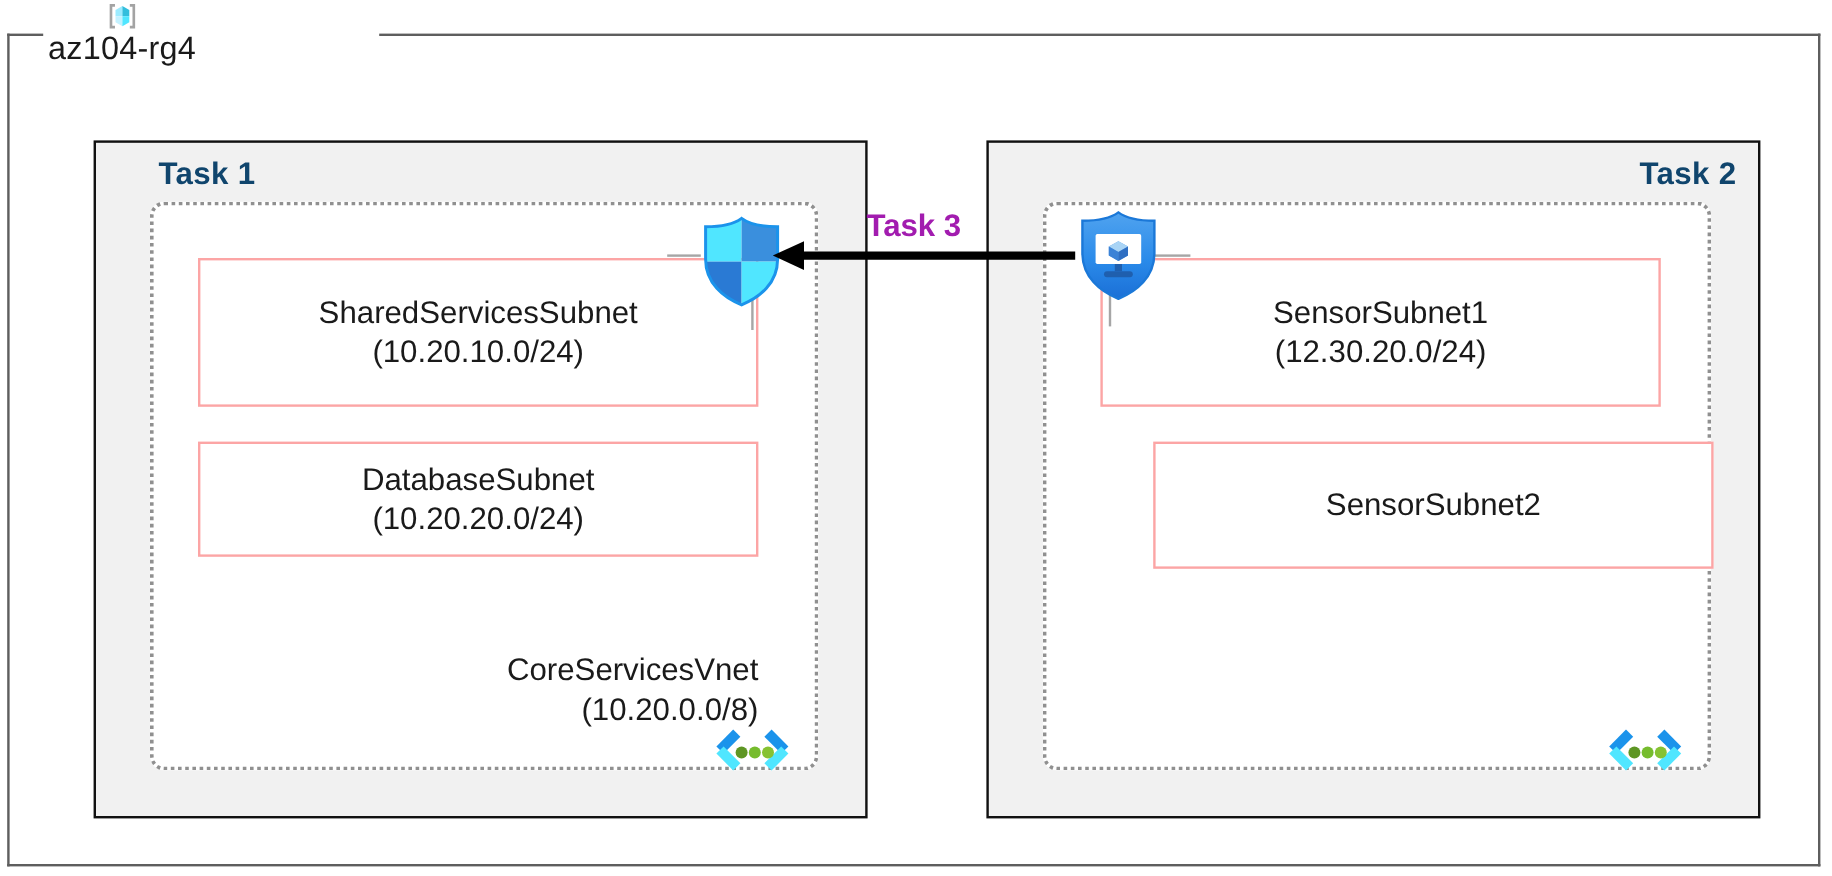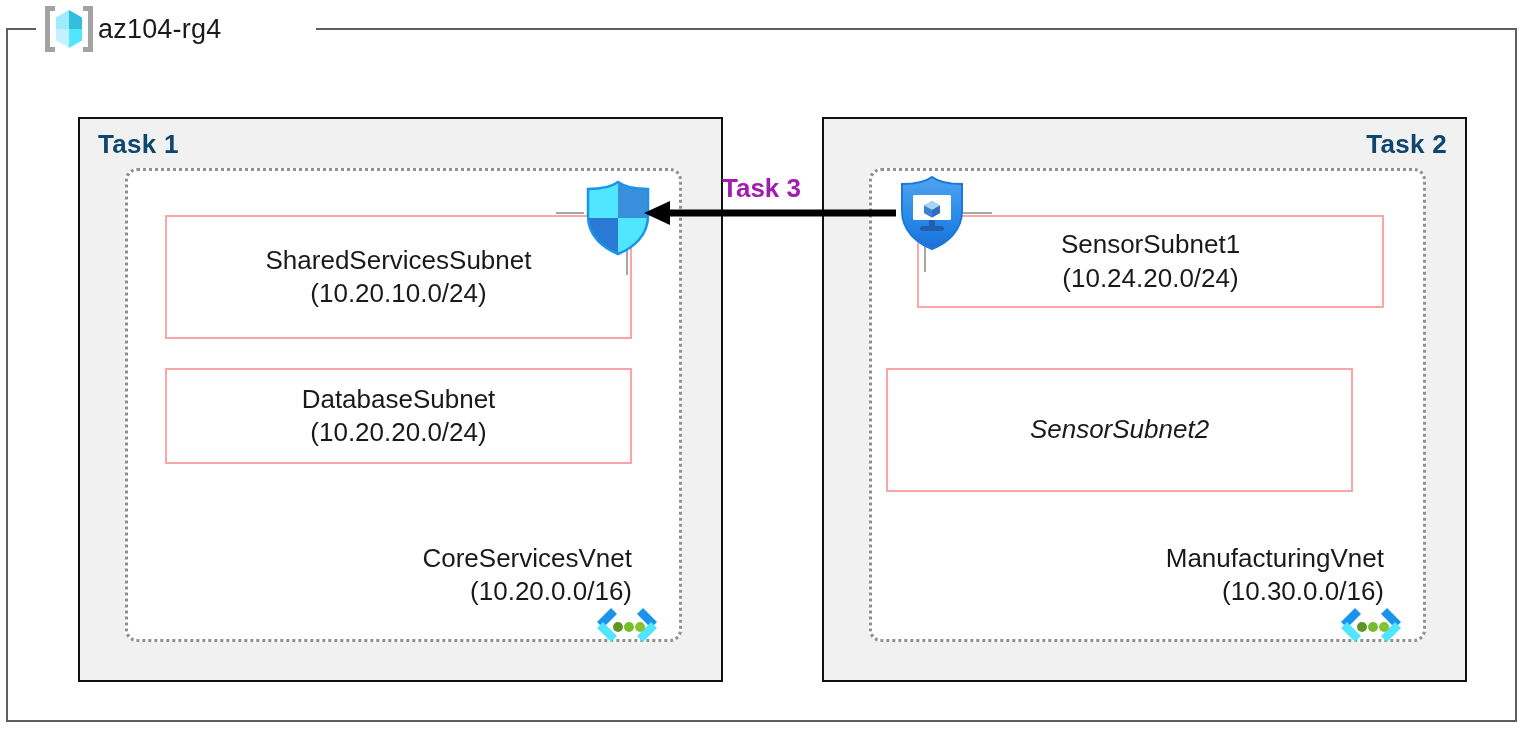--- a/index.html
+++ b/index.html
@@ -53,20 +53,21 @@
   .rg-header {
     position: absolute;
     left: 40px;
     top: 2px;
     height: 54px;
     display: flex;
     align-items: center;
     gap: 0;
     background: #ffffff;
     padding-right: 10px;
+    flex-direction: column;
   }
   .rg-icon {
     width: 58px;
     height: 52px;
     display: block;
   }
   .rg-title {
     font-size: 27px;
     color: #1a1a1a;
     letter-spacing: 0.2px;
@@ -83,20 +84,21 @@
   #task1-box { left: 78px;  top: 117px; width: 645px; height: 565px; }
   #task2-box { left: 822px; top: 117px; width: 645px; height: 565px; }
 
   .task-label {
     position: absolute;
     top: 10px;
     font-size: 26px;
     font-weight: bold;
     color: #10456d;
     letter-spacing: 0.3px;
+    margin-left: 34px;
   }
   .task-label.left  { left: 18px; }
   .task-label.right { right: 18px; }
 
   
   .vnet-box {
     position: absolute;
     box-sizing: border-box;
     background: #ffffff;
     border: 3px dotted #909090;
@@ -118,22 +120,22 @@
   }
   .subnet-name, .subnet-cidr, .vnet-name, .vnet-cidr {
     font-size: 26px;
     color: #1a1a1a;
     line-height: 1.28;
     white-space: nowrap;
   }
 
   #subnet-shared   { left: 165px;  top: 215px; width: 467px; height: 124px; }
   #subnet-database { left: 165px;  top: 368px; width: 467px; height: 96px; }
-  #subnet-sensor1  { left: 917px;  top: 215px; width: 467px; height: 93px; }
-  #subnet-sensor2  { left: 886px;  top: 368px; width: 467px; height: 124px; font-style: italic; }
+  #subnet-sensor1  { left: 917px;  top: 215px; width: 467px; height: 124px; }
+  #subnet-sensor2  { left: 961px;  top: 368px; width: 467px; height: 106px; }
 
   
   .vnet-caption {
     position: absolute;
     text-align: right;
     width: 467px;
   }
   #vnet1-caption { left: 165px; top: 542px; }
   #vnet2-caption { left: 917px; top: 542px; }
 
@@ -221,21 +223,21 @@
     <div class="subnet-cidr">(10.20.10.0/24)</div>
   </div>
 
   <div class="subnet-box" id="subnet-database">
     <div class="subnet-name">DatabaseSubnet</div>
     <div class="subnet-cidr">(10.20.20.0/24)</div>
   </div>
 
   <div class="vnet-caption" id="vnet1-caption">
     <div class="vnet-name">CoreServicesVnet</div>
-    <div class="vnet-cidr">(10.20.0.0/16)</div>
+    <div class="vnet-cidr">(10.20.0.0/8)</div>
   </div>
 
   <svg class="vnet-glyph" id="vnet1-glyph" viewBox="0 0 70 52">
 
     <path d="M19 6 L25 12 L11 26 L5 20 Z" fill="#1b93eb"></path>
     <path d="M5 26 L11 20 L25 34 L19 40 Z" fill="#50e6ff"></path>
 
     <path d="M51 6 L45 12 L59 26 L65 20 Z" fill="#1b93eb"></path>
     <path d="M65 26 L59 20 L45 34 L51 40 Z" fill="#50e6ff"></path>
 
@@ -245,31 +247,27 @@
   </svg>
 
   <div class="task-box" id="task2-box">
     <div class="task-label right">Task 2</div>
   </div>
 
   <div class="vnet-box" id="vnet2-box"></div>
 
   <div class="subnet-box" id="subnet-sensor1">
     <div class="subnet-name">SensorSubnet1</div>
-    <div class="subnet-cidr">(10.24.20.0/24)</div>
+    <div class="subnet-cidr">(12.30.20.0/24)</div>
   </div>
 
   <div class="subnet-box" id="subnet-sensor2">
     <div class="subnet-name">SensorSubnet2</div>
   </div>
 
-  <div class="vnet-caption" id="vnet2-caption">
-    <div class="vnet-name">ManufacturingVnet</div>
-    <div class="vnet-cidr">(10.30.0.0/16)</div>
-  </div>
 
   <svg class="vnet-glyph" id="vnet2-glyph" viewBox="0 0 70 52">
     <path d="M19 6 L25 12 L11 26 L5 20 Z" fill="#1b93eb"></path>
     <path d="M5 26 L11 20 L25 34 L19 40 Z" fill="#50e6ff"></path>
     <path d="M51 6 L45 12 L59 26 L65 20 Z" fill="#1b93eb"></path>
     <path d="M65 26 L59 20 L45 34 L51 40 Z" fill="#50e6ff"></path>
     <circle cx="26" cy="25" r="5" fill="#5e9624"></circle>
     <circle cx="37" cy="25" r="5" fill="#76bc2d"></circle>
     <circle cx="48" cy="25" r="5" fill="#86c232"></circle>
   </svg>

